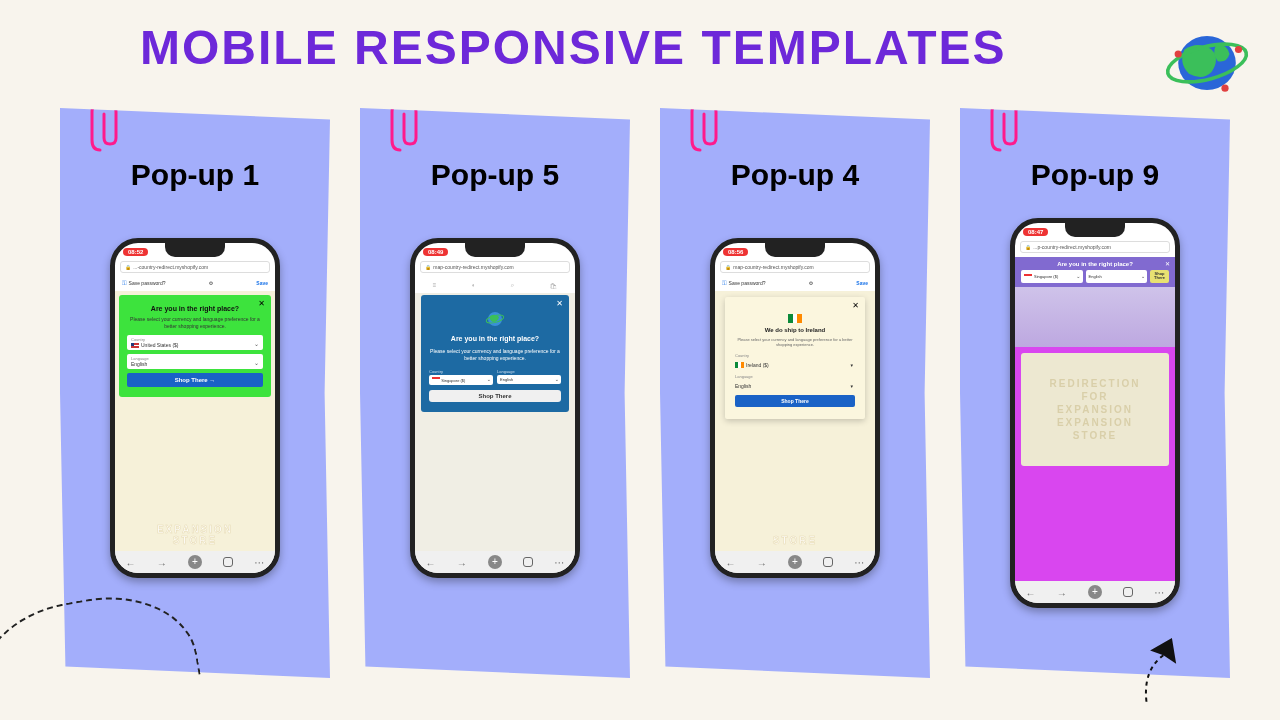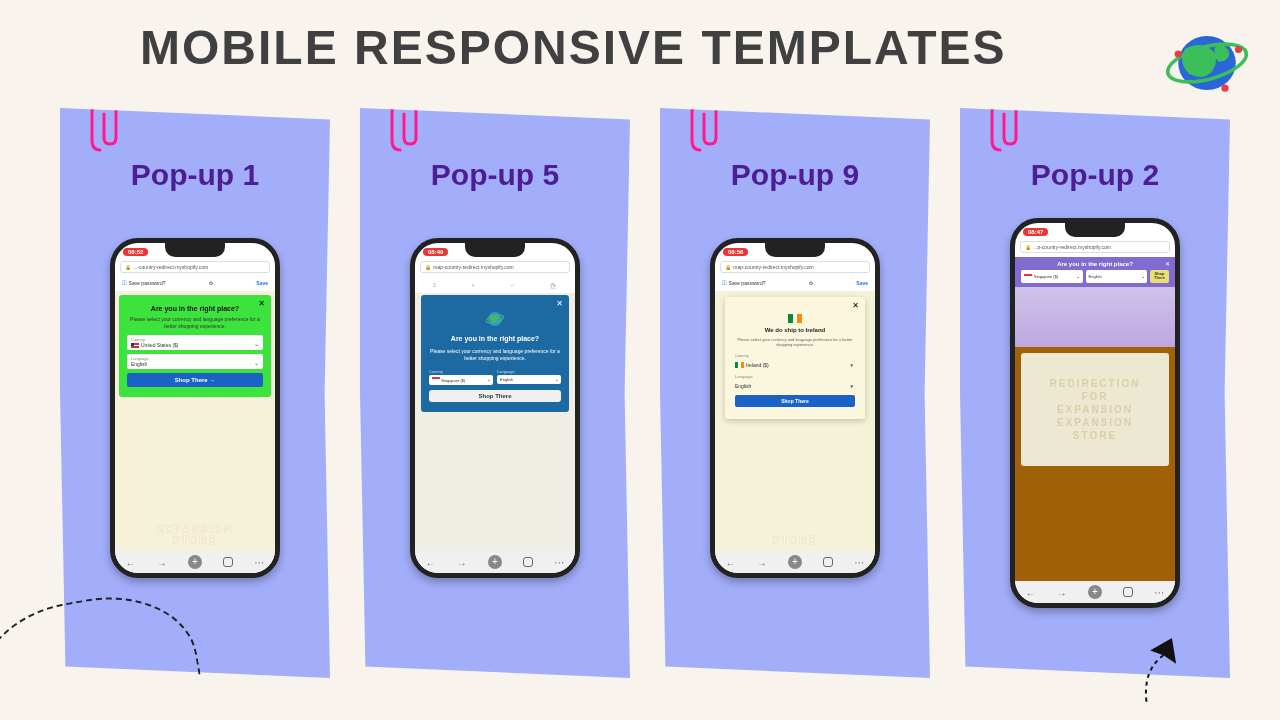--- a/index.html
+++ b/index.html
@@ -11,21 +11,21 @@
     position: relative;
     overflow: hidden;
   }
   .title {
     position: absolute;
     top: 20px;
     left: 140px;
     font-size: 48px;
     font-weight: 900;
     letter-spacing: 2px;
-    color: #404040;
+    color: #6d28d9;
   }
   .globe-corner {
     position: absolute;
     top: 18px;
     right: 28px;
     width: 90px;
     height: 90px;
   }
   .cards {
     position: absolute;
@@ -51,21 +51,21 @@
     z-index: 5;
   }
   .card-label {
     position: absolute;
     top: 50px;
     left: 0;
     right: 0;
     text-align: center;
     font-size: 30px;
     font-weight: 900;
-    color: #4c1d95;
+    color: #000000;
   }
   .phone {
     position: absolute;
     top: 130px;
     left: 50%;
     transform: translateX(-50%);
     width: 170px;
     height: 340px;
     background: #fff;
     border: 5px solid #222;
@@ -282,21 +282,21 @@
     padding: 2px 0;
     position: relative;
     margin-bottom: 4px;
     display: flex;
     align-items: center;
     gap: 2px;
   }
   .popup3 .sec-box .chev { position: absolute; right: 2px; font-size: 5px; }
   .popup3 .btn-blue { font-size: 5px; padding: 3px 0; }
   
-  .screen-body.purple-bg { background: #a16207; }
+  .screen-body.purple-bg { background: #d946ef; }
   .bar4 {
     background: #816ad0;
     padding: 4px 6px;
     color: #fff;
     position: relative;
   }
   .bar4 .q { font-size: 6px; text-align: center; margin-bottom: 3px; font-weight: bold; }
   .bar4 .row4 { display: flex; gap: 3px; }
   .bar4 .sel {
     flex: 1;
@@ -513,21 +513,21 @@
       </div>
     </div>
   </div>
 
   <div class="card">
     <div class="clip">
       <svg viewBox="0 0 30 55">
           <path d="M10 50 Q2 50 2 40 L2 12 Q2 2 14 2 Q26 2 26 12 L26 38 Q26 44 20 44 Q14 44 14 38 L14 14" fill="none" stroke="#ff1a8c" stroke-width="3" stroke-linecap="round"></path>
         </svg>
     </div>
-    <div class="card-label">Pop-up 9</div>
+    <div class="card-label">Pop-up 4</div>
     <div class="phone">
       <div class="notch"></div>
       <div class="time-badge">08:56</div>
       <div class="url-bar">
         <span class="lock">🔒</span>
         <span>map-country-redirect.myshopify.com</span>
       </div>
       <div class="save-row">
         <span><span class="key-icon">⚿</span><span>Save password?</span></span>
         <span>⚙</span>
@@ -565,21 +565,21 @@
       </div>
     </div>
   </div>
 
   <div class="card">
     <div class="clip">
       <svg viewBox="0 0 30 55">
           <path d="M10 50 Q2 50 2 40 L2 12 Q2 2 14 2 Q26 2 26 12 L26 38 Q26 44 20 44 Q14 44 14 38 L14 14" fill="none" stroke="#ff1a8c" stroke-width="3" stroke-linecap="round"></path>
         </svg>
     </div>
-    <div class="card-label">Pop-up 2</div>
+    <div class="card-label">Pop-up 9</div>
     <div class="phone tall">
       <div class="notch"></div>
       <div class="time-badge">08:47</div>
       <div class="url-bar">
         <span class="lock">🔒</span>
         <span>...p-country-redirect.myshopify.com</span>
       </div>
       <div class="screen-body purple-bg" style="top:34px">
         <div class="bar4">
           <div class="close4">✕</div>

